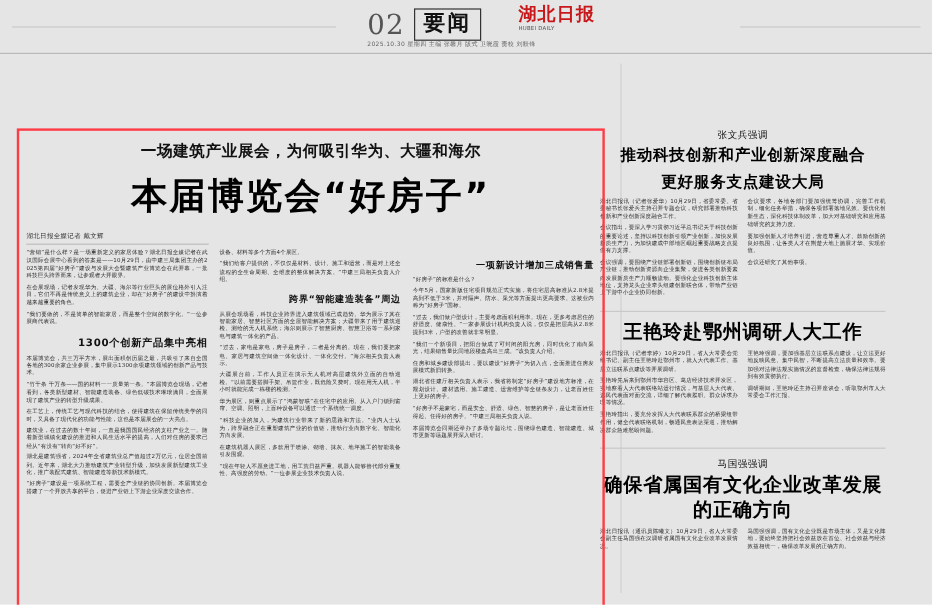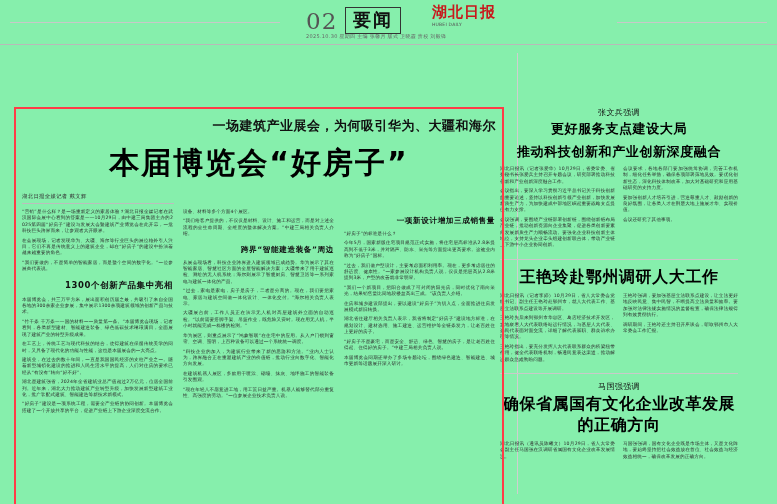--- a/index.html
+++ b/index.html
@@ -12,21 +12,21 @@
     height: 504px;
     font-family: "DejaVu Sans", "Liberation Sans", sans-serif;
     color: #1a1a1a;
     overflow: hidden;
     position: relative;
   }
   .page {
     position: relative;
     width: 777px;
     height: 504px;
-    background: #86efac;
+    background: #e5e5e5;
   }
 
   
   .masthead {
     position: relative;
     height: 44px;
     border-bottom: 1px solid #b9b9b9;
     display: flex;
     align-items: flex-start;
   }
@@ -126,21 +126,21 @@
   }
 
   
   .feature {
     position: absolute;
     left: 22px;
     top: 72px;
     width: 474px;
   }
   .shoulder {
-    text-align: right;
+    text-align: center;
     font-size: 13px;
     font-weight: bold;
     letter-spacing: 0.5px;
     color: #111;
     font-family: "DejaVu Sans", "Liberation Sans", sans-serif;
   }
   .headline {
     text-align: center;
     font-size: 30px;
     font-weight: bold;
@@ -298,22 +298,22 @@
           <p class="txt">“好房子不是豪宅，而是安全、舒适、绿色、智慧的房子，是让老百姓住得起、住得好的房子。”中建三局相关负责人说。</p>
           <p class="txt">本届博览会同期还举办了多场专题论坛，围绕绿色建造、智能建造、城市更新等话题展开深入研讨。</p>
         </div>
       </div>
     </div>
 
     <div class="rightcol">
 
       <div class="story-block">
         <div class="story-head">张文兵强调</div>
+        <div class="story-title">推动科技创新和产业创新深度融合</div>
         <div class="story-title">更好服务支点建设大局</div>
-        <div class="story-title">推动科技创新和产业创新深度融合</div>
         <div class="two-col">
           <div class="col">
             <p class="txt">湖北日报讯（记者张爱华）10月29日，省委常委、省委秘书长张爱兵主持召开专题会议，研究部署推动科技创新和产业创新深度融合工作。</p>
             <p class="txt">会议指出，要深入学习贯彻习近平总书记关于科技创新的重要论述，坚持以科技创新引领产业创新，加快发展新质生产力，为加快建成中部地区崛起重要战略支点提供有力支撑。</p>
             <p class="txt">会议强调，要围绕产业链部署创新链，围绕创新链布局产业链，推动创新资源向企业集聚，促进各类创新要素向发展新质生产力顺畅流动。要强化企业科技创新主体地位，支持龙头企业牵头组建创新联合体，带动产业链上下游中小企业协同创新。</p>
           </div>
           <div class="col">
             <p class="txt">会议要求，各地各部门要加强统筹协调，完善工作机制，细化任务举措，确保各项部署落地见效。要优化创新生态，深化科技体制改革，加大对基础研究和应用基础研究的支持力度。</p>
             <p class="txt">要加强创新人才培养引进，营造尊重人才、鼓励创新的良好氛围，让各类人才在荆楚大地上施展才华、实现价值。</p>
             <p class="txt">会议还研究了其他事项。</p>

